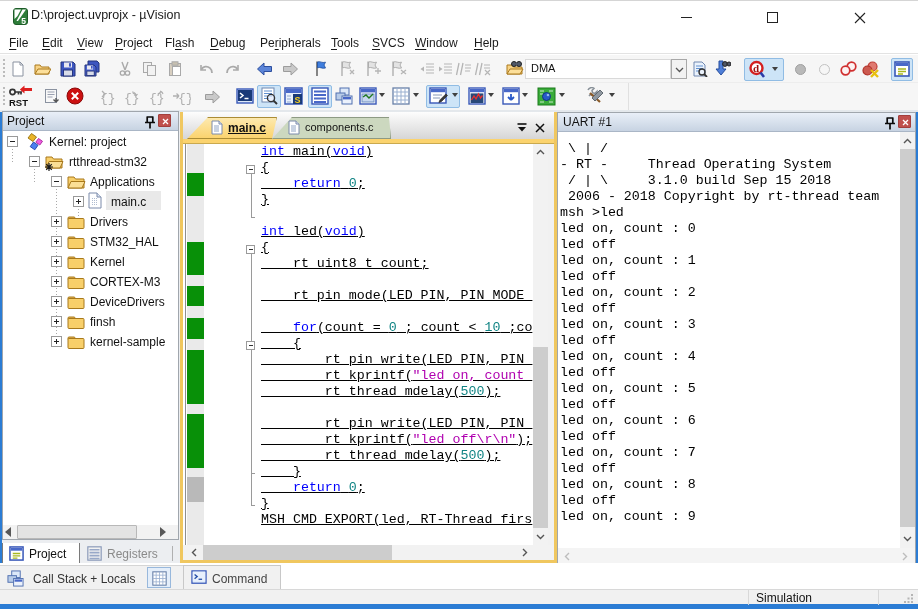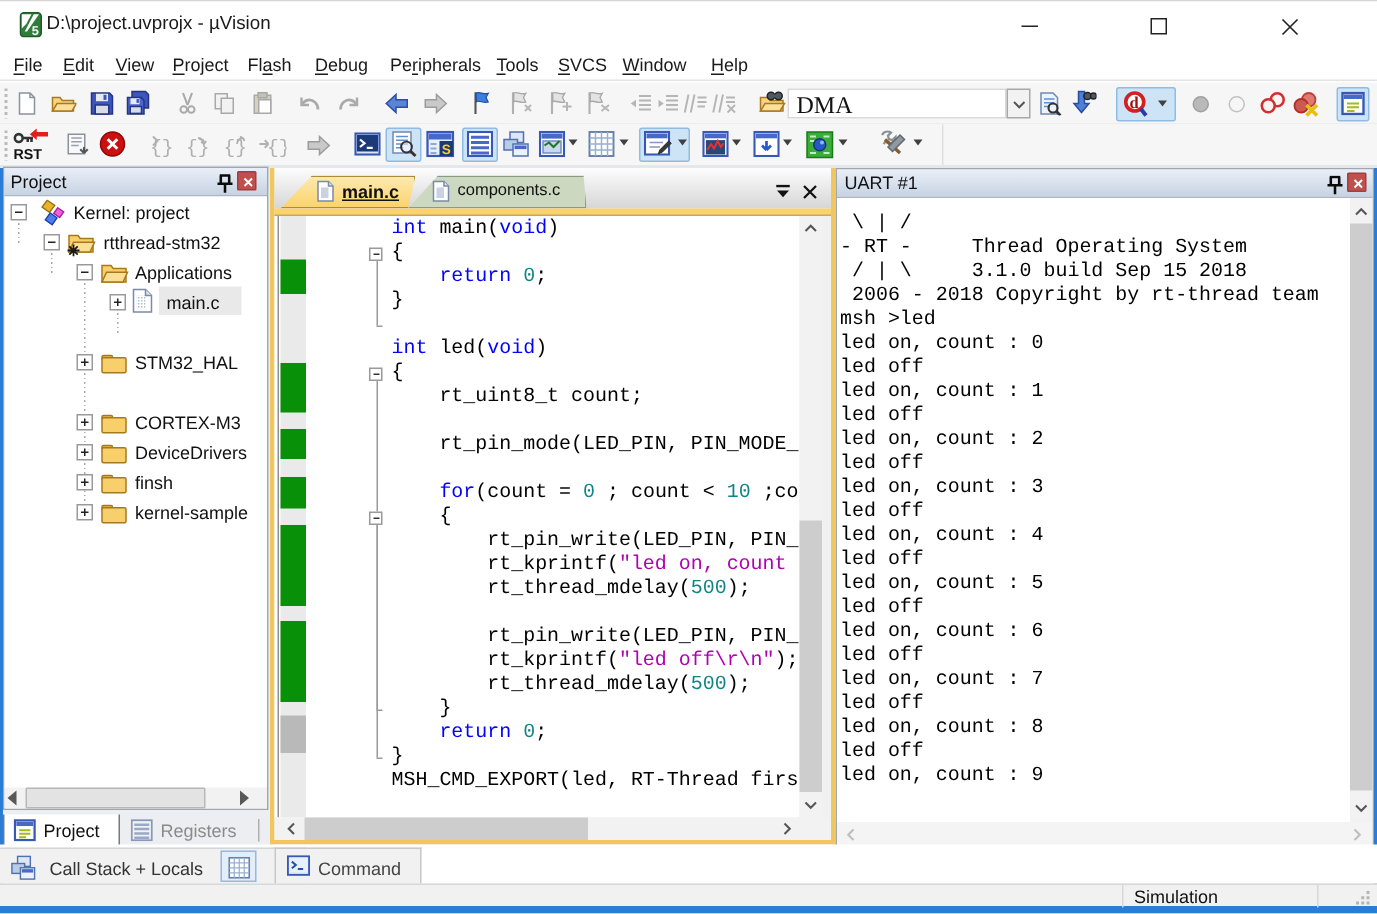--- a/index.html
+++ b/index.html
@@ -8,21 +8,21 @@
   .mono { font-family:"Liberation Mono",monospace; }
   .sep1 { position:absolute; width:1px; height:20px; top:61px; background:#d4d4d4; }
   .sep2 { position:absolute; width:1px; height:20px; top:88px; background:#d4d4d4; }
   .hl { background:#cde4f7; border:1px solid #90bce4; border-radius:2px; }
   .drop { position:absolute; width:0; height:0; border-left:3.5px solid transparent; border-right:3.5px solid transparent; border-top:4px solid #404040; }
   u { text-decoration-thickness:1px; text-underline-offset:2px; }
   .tree-row { position:absolute; height:20px; font-size:12px; color:#111; }
   .pm { position:absolute; width:11px; height:11px; background:#fff; border:1px solid #9a9a9a; }
   .pm i { position:absolute; left:2px; top:4px; width:5px; height:1px; background:#222; }
   .pm.plus b { position:absolute; left:4px; top:2px; width:1px; height:5px; background:#222; }
-  .codeline { position:absolute; left:0; white-space:pre; }
+  .codeline { position:absolute; left:0; white-space:pre;text-decoration:underline; }
   .kw { color:#0101fd; }
   .num { color:#118484; }
   .str { color:#b000b0; }
 </style></head>
 <body>
 
 <div class="abs" style="left:0;top:0;width:918px;height:1px;background:#d5d5d5;"></div>
 <div class="abs" style="left:0;top:110px;width:2px;height:494px;background:#2b7cd4;"></div>
 <div class="abs" style="left:916px;top:110px;width:2px;height:494px;background:#2b7cd4;"></div>
 <div class="abs" style="left:0;top:604px;width:918px;height:5px;background:#2b7cd4;"></div>
@@ -164,21 +164,21 @@
 
   <svg class="abs" style="left:506px;top:5px" width="18" height="17" viewBox="0 0 18 17">
       <path d="M1 14 V5 h5 l1.5 2 H16 v7 z" fill="#f8d385" stroke="#ab7a1e"></path>
       <path d="M1 14 L4 9 h13 l-3 5 z" fill="#fcdf9a" stroke="#ab7a1e"></path>
       <circle cx="8" cy="4" r="2.5" fill="#505868" stroke="#222"></circle>
       <circle cx="13" cy="4" r="2.5" fill="#505868" stroke="#222"></circle>
       <rect x="9.5" y="3" width="2" height="2" fill="#505868"></rect>
     </svg>
 
   <div class="abs" style="left:525px;top:4px;width:146px;height:20px;background:#fff;border:1px solid #d9d9d9;"></div>
-  <div class="abs" style="left:531px;top:7px;font-size:16px;color:#111;font-family:Liberation Serif, serif;">DMA</div>
+  <div class="abs" style="left:531px;top:7px;font-size:11px;color:#111;">DMA</div>
   <div class="abs" style="left:671px;top:4px;width:16px;height:20px;background:#f2f2f2;border:1px solid #a8a8a8;"></div>
   <svg class="abs" style="left:675px;top:12px" width="9" height="6" viewBox="0 0 9 6">
       <path d="M1 1 L4.5 4.5 L8 1" fill="none" stroke="#555" stroke-width="1.3"></path>
     </svg>
 
   <svg class="abs" style="left:692px;top:6px" width="17" height="16" viewBox="0 0 17 16">
       <path d="M2 1 h8 l3 3 v11 h-11 z" fill="#eaf2fc" stroke="#7088b0"></path>
       <path d="M4 5 h7 M4 7.5 h7 M4 10 h4" stroke="#6090d0" stroke-width="1"></path>
       <circle cx="10" cy="11" r="3" fill="none" stroke="#333" stroke-width="1.4"></circle>
       <path d="M12.2 13.2 L15 16" stroke="#333" stroke-width="1.8"></path>
@@ -431,30 +431,52 @@
           <rect x="3" y="5" width="6" height="9" fill="url(#dotp)"></rect>
           <defs>
             <pattern id="dotp" width="2" height="2" patternUnits="userSpaceOnUse">
               <rect width="1" height="1" fill="#b0bcd0"></rect>
             </pattern>
           </defs>
         </svg>
       <div class="abs" style="left:108px;top:3px;">main.c</div>
     </div>
 
-    <div class="tree-row" style="left:0;top:101px;width:175px;">
+    <div class="tree-row" style="left:0;top:81px;width:175px;">
       <div class="pm plus" style="left:48px;top:4px;">
           <i></i>
           <b></b>
         </div>
       <svg class="abs" style="left:63px;top:2px" width="20" height="17" viewBox="0 0 20 17">
           <rect x="2" y="3" width="7" height="3" rx="1" fill="#e8b84e" stroke="#a8791c"></rect>
           <rect x="2" y="4.5" width="16" height="10" rx="1" fill="#f8cf6a" stroke="#a8791c"></rect>
         </svg>
+      <div class="abs" style="left:87px;top:3px;">Drivers</div>
+    </div>
+    <div class="tree-row" style="left:0;top:101px;width:175px;">
+      <div class="pm plus" style="left:48px;top:4px;">
+          <i></i>
+          <b></b>
+        </div>
+      <svg class="abs" style="left:63px;top:2px" width="20" height="17" viewBox="0 0 20 17">
+          <rect x="2" y="3" width="7" height="3" rx="1" fill="#e8b84e" stroke="#a8791c"></rect>
+          <rect x="2" y="4.5" width="16" height="10" rx="1" fill="#f8cf6a" stroke="#a8791c"></rect>
+        </svg>
       <div class="abs" style="left:87px;top:3px;">STM32_HAL</div>
+    </div>
+    <div class="tree-row" style="left:0;top:121px;width:175px;">
+      <div class="pm plus" style="left:48px;top:4px;">
+          <i></i>
+          <b></b>
+        </div>
+      <svg class="abs" style="left:63px;top:2px" width="20" height="17" viewBox="0 0 20 17">
+          <rect x="2" y="3" width="7" height="3" rx="1" fill="#e8b84e" stroke="#a8791c"></rect>
+          <rect x="2" y="4.5" width="16" height="10" rx="1" fill="#f8cf6a" stroke="#a8791c"></rect>
+        </svg>
+      <div class="abs" style="left:87px;top:3px;">Kernel</div>
     </div>
     <div class="tree-row" style="left:0;top:141px;width:175px;padding-left:28px;">
       <div class="pm plus" style="left:48px;top:4px;">
           <i></i>
           <b></b>
         </div>
       <svg class="abs" style="left:63px;top:2px" width="20" height="17" viewBox="0 0 20 17">
           <rect x="2" y="3" width="7" height="3" rx="1" fill="#e8b84e" stroke="#a8791c"></rect>
           <rect x="2" y="4.5" width="16" height="10" rx="1" fill="#f8cf6a" stroke="#a8791c"></rect>
         </svg>

